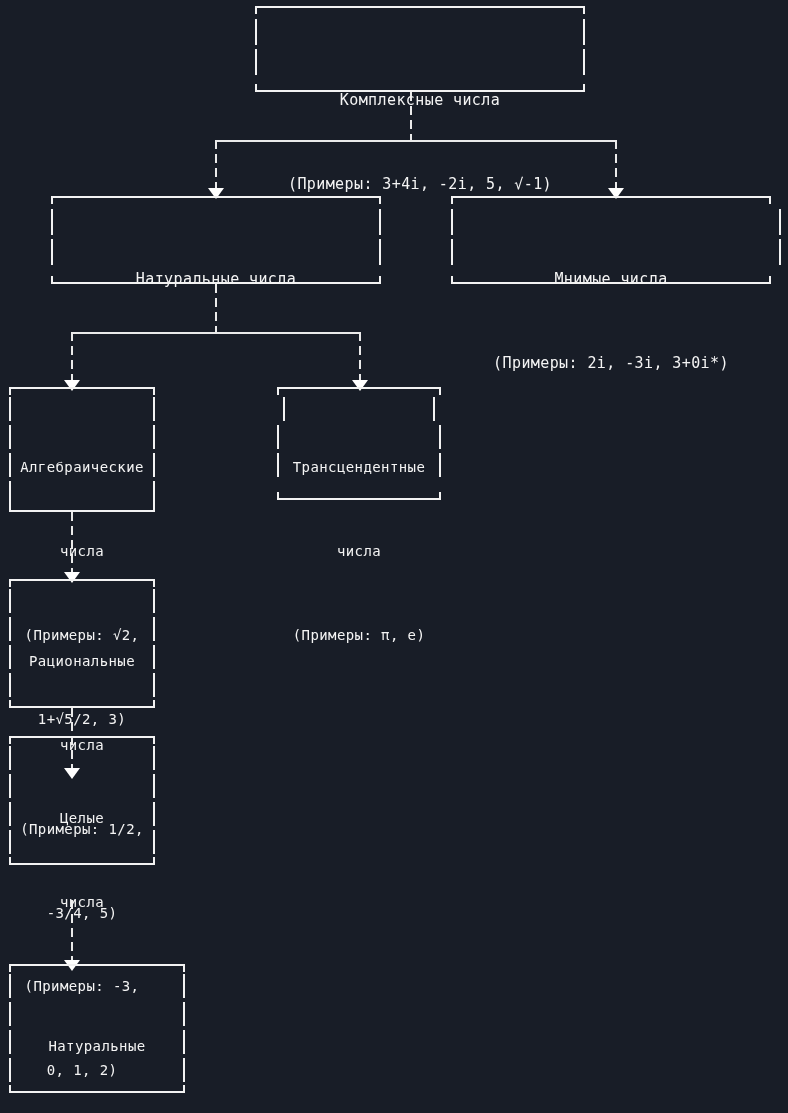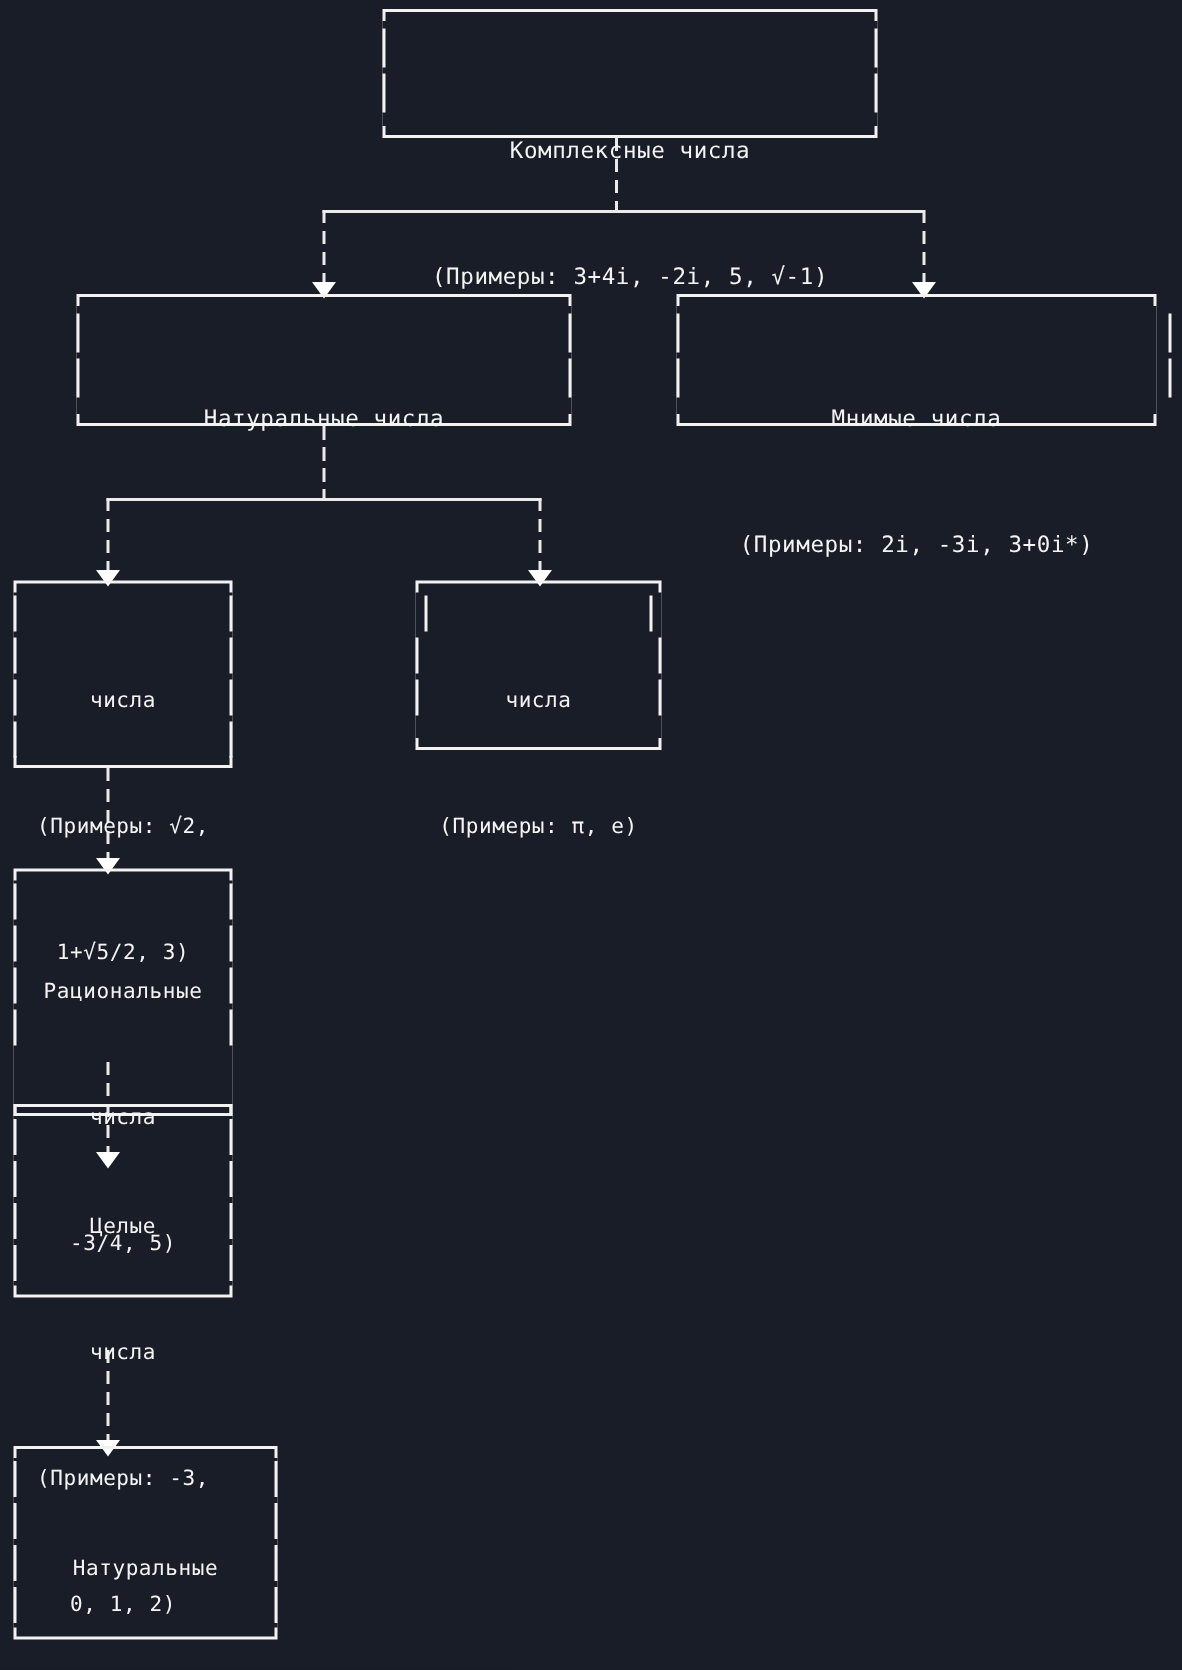--- a/index.html
+++ b/index.html
@@ -158,57 +158,60 @@
     <i style="left:0px;  top:10px; height:24px;"></i>
     <i style="left:0px;  top:38px; height:24px;"></i>
     <i style="left:0px;  top:66px; height:24px;"></i>
     <i style="left:0px;  top:94px; height:24px;"></i>
     <i style="right:0px; top:10px; height:24px;"></i>
     <i style="right:0px; top:38px; height:24px;"></i>
     <i style="right:0px; top:66px; height:24px;"></i>
     <i style="right:0px; top:94px; height:24px;"></i>
   </div>
   <div class="lines" style="padding-top:10px; font-size:14px;">
+    <div>Алгебраические</div>
     <div>числа</div>
     <div>(Примеры: √2,</div>
     <div>1+√5/2, 3)</div>
   </div>
 </div>
 
 <div class="node" style="left:277px; top:387px; width:164px; height:113px;">
   <div class="frame"></div>
   <div class="pipes">
     <i style="left:6px;   top:10px; height:24px;"></i>
     <i style="left:0px;   top:38px; height:24px;"></i>
     <i style="left:0px;   top:66px; height:24px;"></i>
     <i style="left:156px; top:10px; height:24px;"></i>
     <i style="right:0px;  top:38px; height:24px;"></i>
     <i style="right:0px;  top:66px; height:24px;"></i>
   </div>
   <div class="lines" style="padding-top:10px; font-size:14px;">
+    <div>Трансцендентные</div>
     <div>числа</div>
     <div>(Примеры: π, e)</div>
   </div>
 </div>
 
-<div class="node" style="left:9px; top:579px; width:146px; height:165px;">
+<div class="node" style="left:9px; top:579px; width:146px; height:129px;">
   <div class="frame"></div>
   <div class="pipes">
     <i style="left:0px;  top:10px; height:24px;"></i>
     <i style="left:0px;  top:38px; height:24px;"></i>
     <i style="left:0px;  top:66px; height:24px;"></i>
     <i style="left:0px;  top:94px; height:24px;"></i>
     <i style="right:0px; top:10px; height:24px;"></i>
     <i style="right:0px; top:38px; height:24px;"></i>
     <i style="right:0px; top:66px; height:24px;"></i>
     <i style="right:0px; top:94px; height:24px;"></i>
   </div>
   <div class="lines" style="padding-top:12px; font-size:14px;">
     <div>Рациональные</div>
     <div>числа</div>
+    <div>(Примеры: 1/2,</div>
     <div>-3/4, 5)</div>
   </div>
 </div>
 
 <div class="node" style="left:9px; top:736px; width:146px; height:129px;">
   <div class="frame"></div>
   <div class="pipes">
     <i style="left:0px;  top:10px; height:24px;"></i>
     <i style="left:0px;  top:38px; height:24px;"></i>
     <i style="left:0px;  top:66px; height:24px;"></i>

